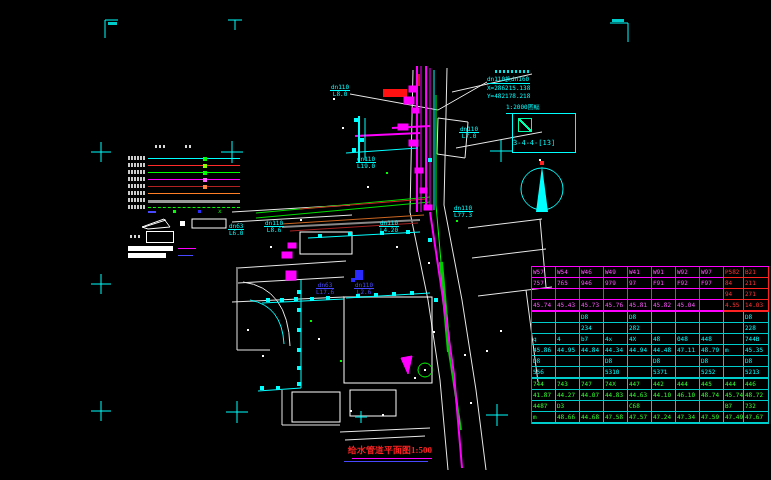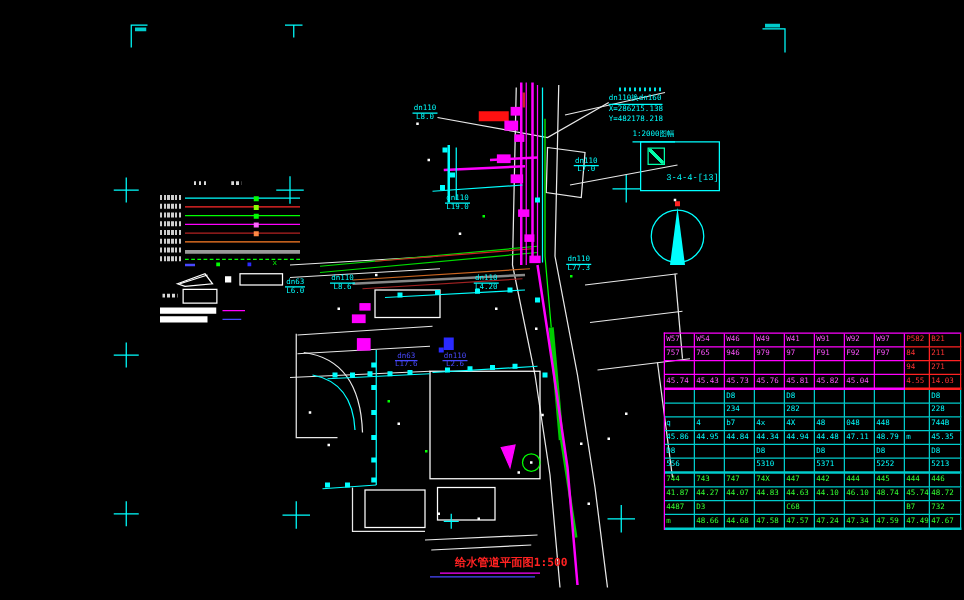--- a/index.html
+++ b/index.html
@@ -23,24 +23,24 @@
   .lline{position:absolute;left:20px;top:3px;width:92px;border-top:1px solid;}
   .lline.dashed{border-top-style:dashed;}
   .lmark{position:absolute;top:-2px;left:55px;width:4px;height:4px;}
   
   .cyantxt{color:#00ffff;font-size:6px;line-height:8px;}
   .u{border-bottom:1px solid #00ffff;}
   
   #index-box{position:absolute;left:512px;top:113px;width:62px;height:38px;border:1px solid #00ffff;}
   #index-hatch{position:absolute;left:5px;top:4px;width:12px;height:12px;border:1px solid #00ffaa;
     background:linear-gradient(45deg,transparent 42%,#00ffaa 42%,#00ffaa 58%,transparent 58%);}
-  #index-code{position:absolute;left:0;right:0;bottom:5px;text-align:right;color:#00ffff;font-size:7px;font-family:Liberation Mono, monospace;}
+  #index-code{position:absolute;left:0;right:0;bottom:5px;text-align:left;color:#00ffff;font-size:7px;}
   #index-title{position:absolute;left:506px;top:103px;color:#00ffff;font-size:6px;border-bottom:1px solid #00ffff;padding-bottom:1px;}
   
-  #title{position:absolute;left:364px;top:444px;color:#ff2222;font-size:9px;font-weight:bold;letter-spacing:0px;}
+  #title{position:absolute;left:348px;top:444px;color:#ff2222;font-size:9px;font-weight:bold;letter-spacing:0px;font-family:Liberation Serif, serif;}
   #title-ul1{position:absolute;left:352px;top:458px;width:80px;height:1px;background:#ff00ff;}
   #title-ul2{position:absolute;left:344px;top:461px;width:84px;height:1px;background:#4848ff;}
   
   #elev-table{position:absolute;left:531px;top:266px;display:grid;gap:0;border-top:1px solid #ff00ff;border-left:1px solid #ff00ff;}
   .tcell{font-size:6px;line-height:10px;height:10px;padding:0 1px;overflow:hidden;white-space:nowrap;}
   .s-m{color:#ff55ff;border-right:1px solid #ff00ff;border-bottom:1px solid #ff00ff;}
   .s-r{color:#ff3333;border-right:1px solid #ff2222;border-bottom:1px solid #ff2222;}
   .s-c{color:#00ffff;border-right:1px solid #00cccc;border-bottom:1px solid #00cccc;}
   .s-g{color:#33ff33;border-right:1px solid #00cccc;border-bottom:1px solid #00cccc;}
   .sec-end{border-bottom-width:2px;}

